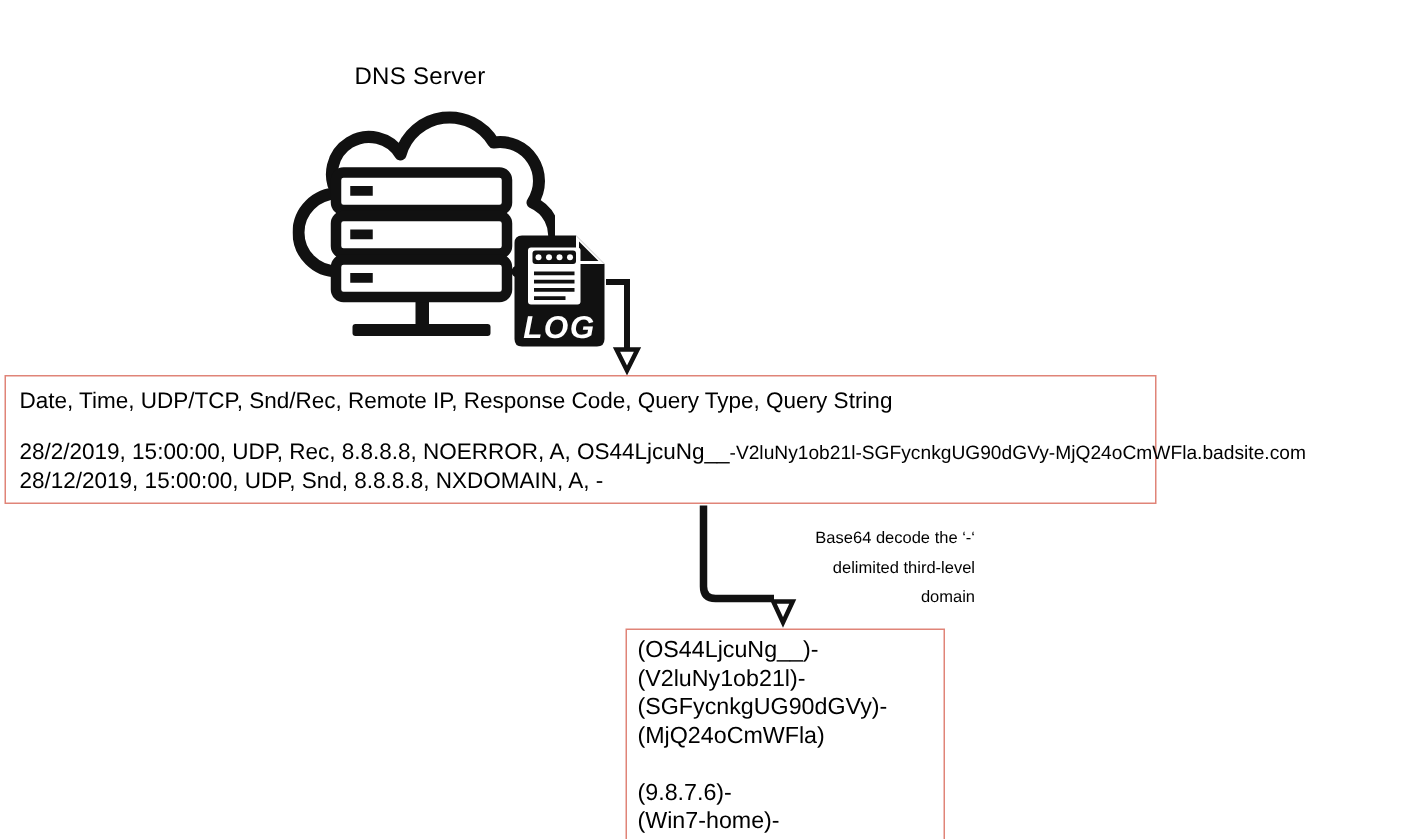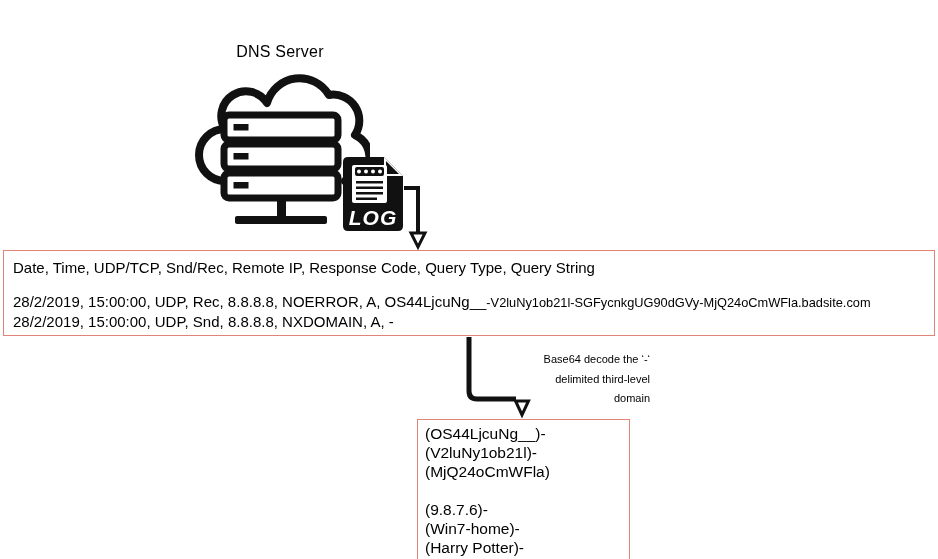--- a/index.html
+++ b/index.html
@@ -8,21 +8,21 @@
 
   .abs{position:absolute;}
 
   
   .dns-label{left:200px;top:5px;width:160px;text-align:center;
              font-size:16px;font-weight:500;letter-spacing:.2px;}
 
   
   .redbox{border:1px solid #e08478;background:#fff;box-sizing:border-box;}
 
-  #log-box{left:3px;top:212px;width:932px;height:86px;
+  #log-box{left:3px;top:212px;width:768px;height:86px;
            padding:7px 0 0 9px;font-size:15px;line-height:19px;white-space:nowrap;}
   #log-box .hdr{margin-bottom:15px;}
   #log-box .entry .tail{font-size:12.8px;}
 
   
   #annotation{left:470px;top:312px;width:180px;text-align:right;
               font-size:11px;line-height:19.5px;}
 
   
   #decoded-box{left:417px;top:381px;width:213px;height:171px;
@@ -79,32 +79,33 @@
   <svg class="abs" style="left:0;top:0;" width="938" height="559" viewBox="0 0 938 559">
     <path d="M 404 150 L 418 150 L 418 194" fill="none" stroke="#111111" stroke-width="4"></path>
     <path d="M 411 195 L 425 195 L 418 209 Z" fill="#ffffff" stroke="#111111" stroke-width="3" stroke-linejoin="miter"></path>
     <path d="M 469 299 L 469 353 Q 469 361 477 361 L 516 361" fill="none" stroke="#111111" stroke-width="5"></path>
     <path d="M 515.5 363 L 528.5 363 L 522 377 Z" fill="#ffffff" stroke="#111111" stroke-width="3" stroke-linejoin="miter"></path>
   </svg>
 
   <div id="log-box" class="abs redbox">
     <div class="hdr">Date, Time, UDP/TCP, Snd/Rec, Remote IP, Response Code, Query Type, Query String</div>
     <div class="entry"><span>28/2/2019, 15:00:00, UDP, Rec, 8.8.8.8, NOERROR, A, OS44LjcuNg__</span><span class="tail">-V2luNy1ob21l-SGFycnkgUG90dGVy-MjQ24oCmWFla.badsite.com</span></div>
-    <div class="entry"><span>28/2/2019, 15:00:00, UDP, Snd, 8.8.8.8, NXDOMAIN, A, -</span><span class="tail"></span></div>
+    <div class="entry"><span>28/12/2019, 15:00:00, UDP, Snd, 8.8.8.8, NXDOMAIN, A, -</span><span class="tail"></span></div>
   </div>
 
   <div id="annotation" class="abs">
     <div>Base64 decode the ‘-‘</div>
     <div>delimited third-level</div>
     <div>domain</div>
   </div>
 
   <div id="decoded-box" class="abs redbox">
     <span class="ln">(OS44LjcuNg__)-</span>
     <span class="ln">(V2luNy1ob21l)-</span>
+    <span class="ln">(SGFycnkgUG90dGVy)-</span>
     <span class="ln">(MjQ24oCmWFla)</span>
     <span class="ln spacer"></span>
     <span class="ln">(9.8.7.6)-</span>
     <span class="ln">(Win7-home)-</span>
     <span class="ln">(Harry Potter)-</span>
   </div>
 
   <div id="bottom-crop" class="abs"></div>
 
 </div>

